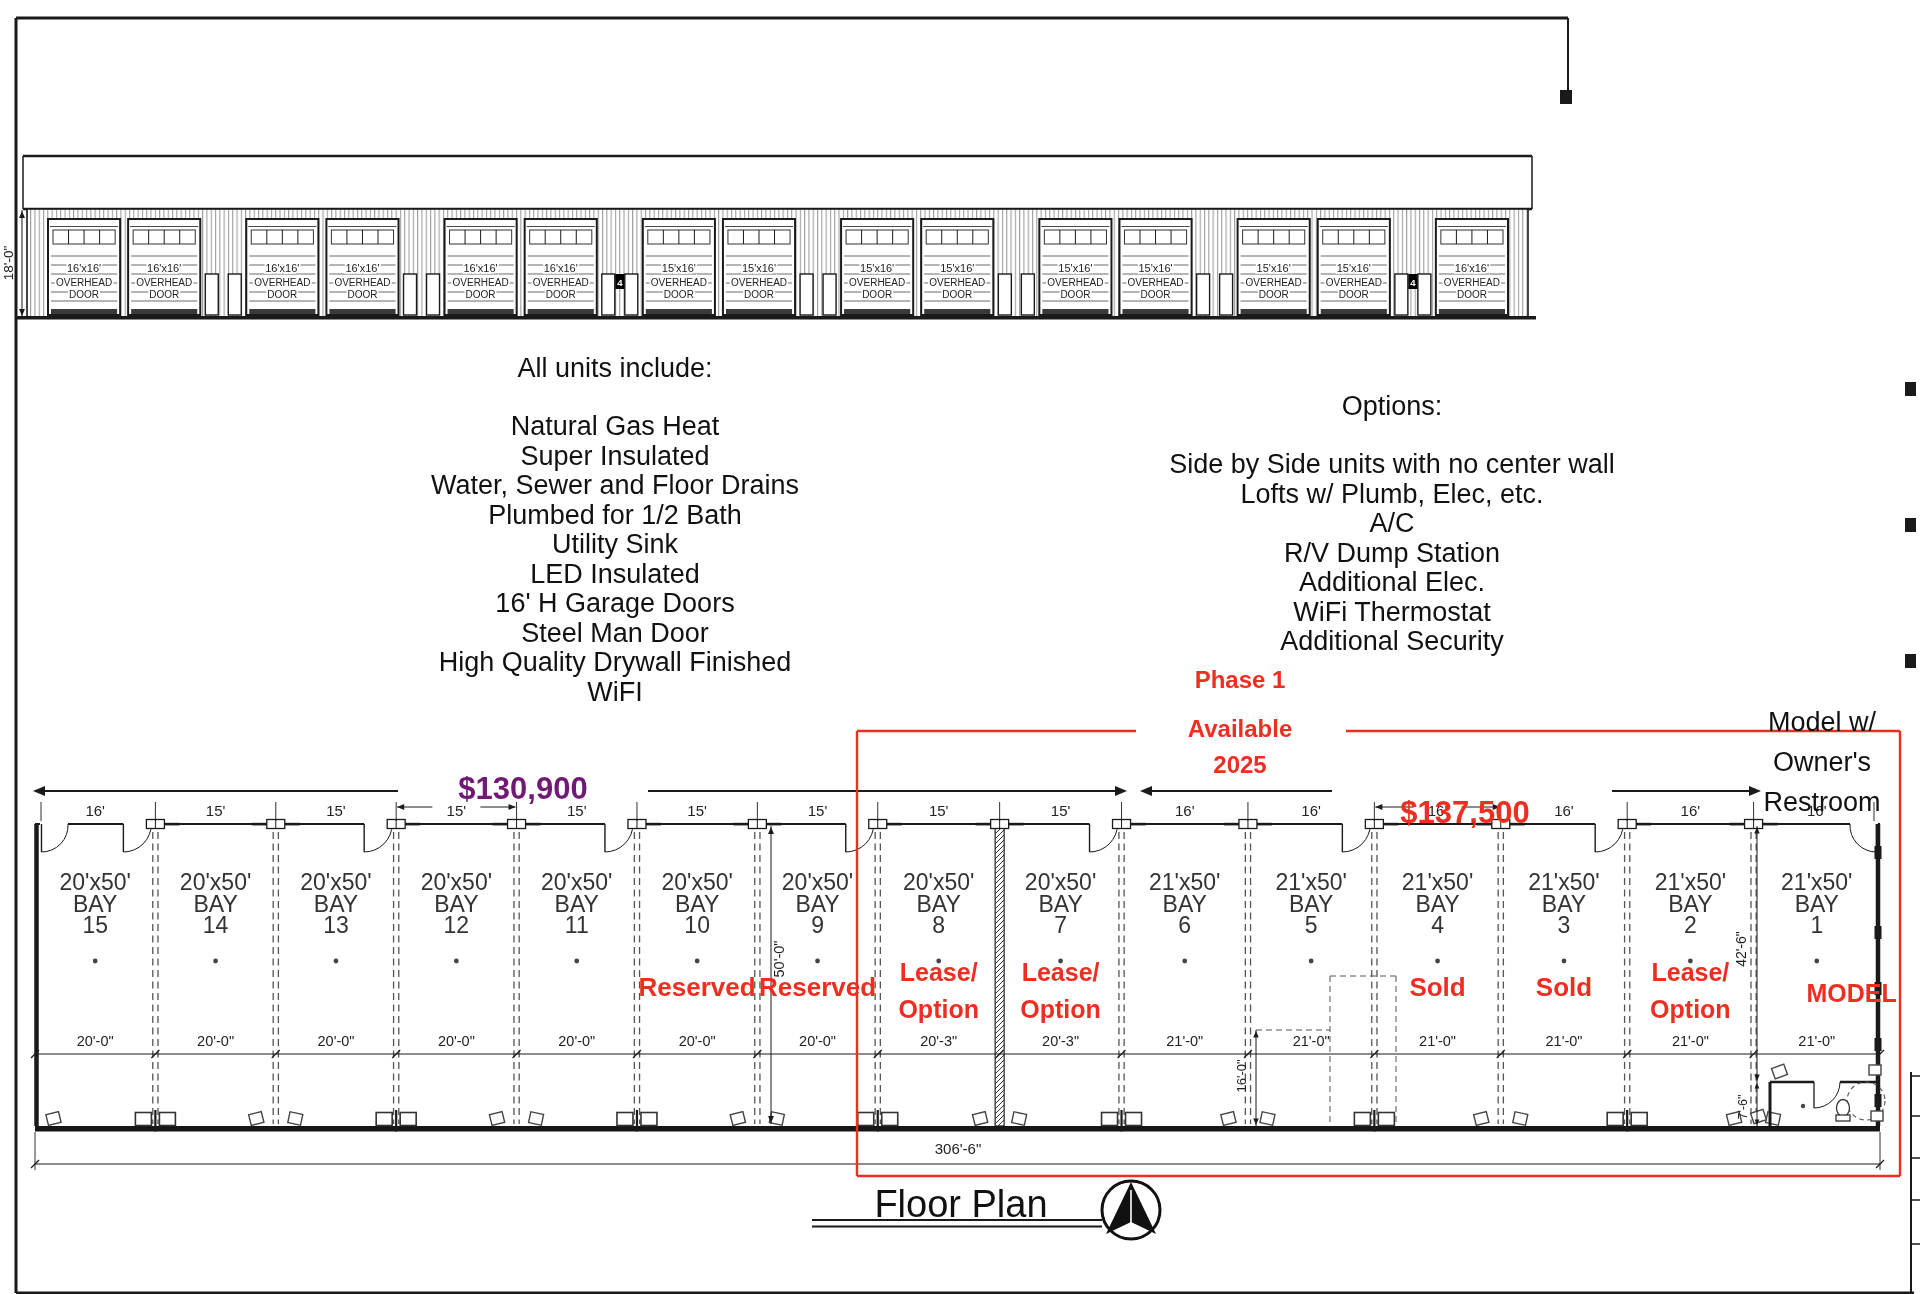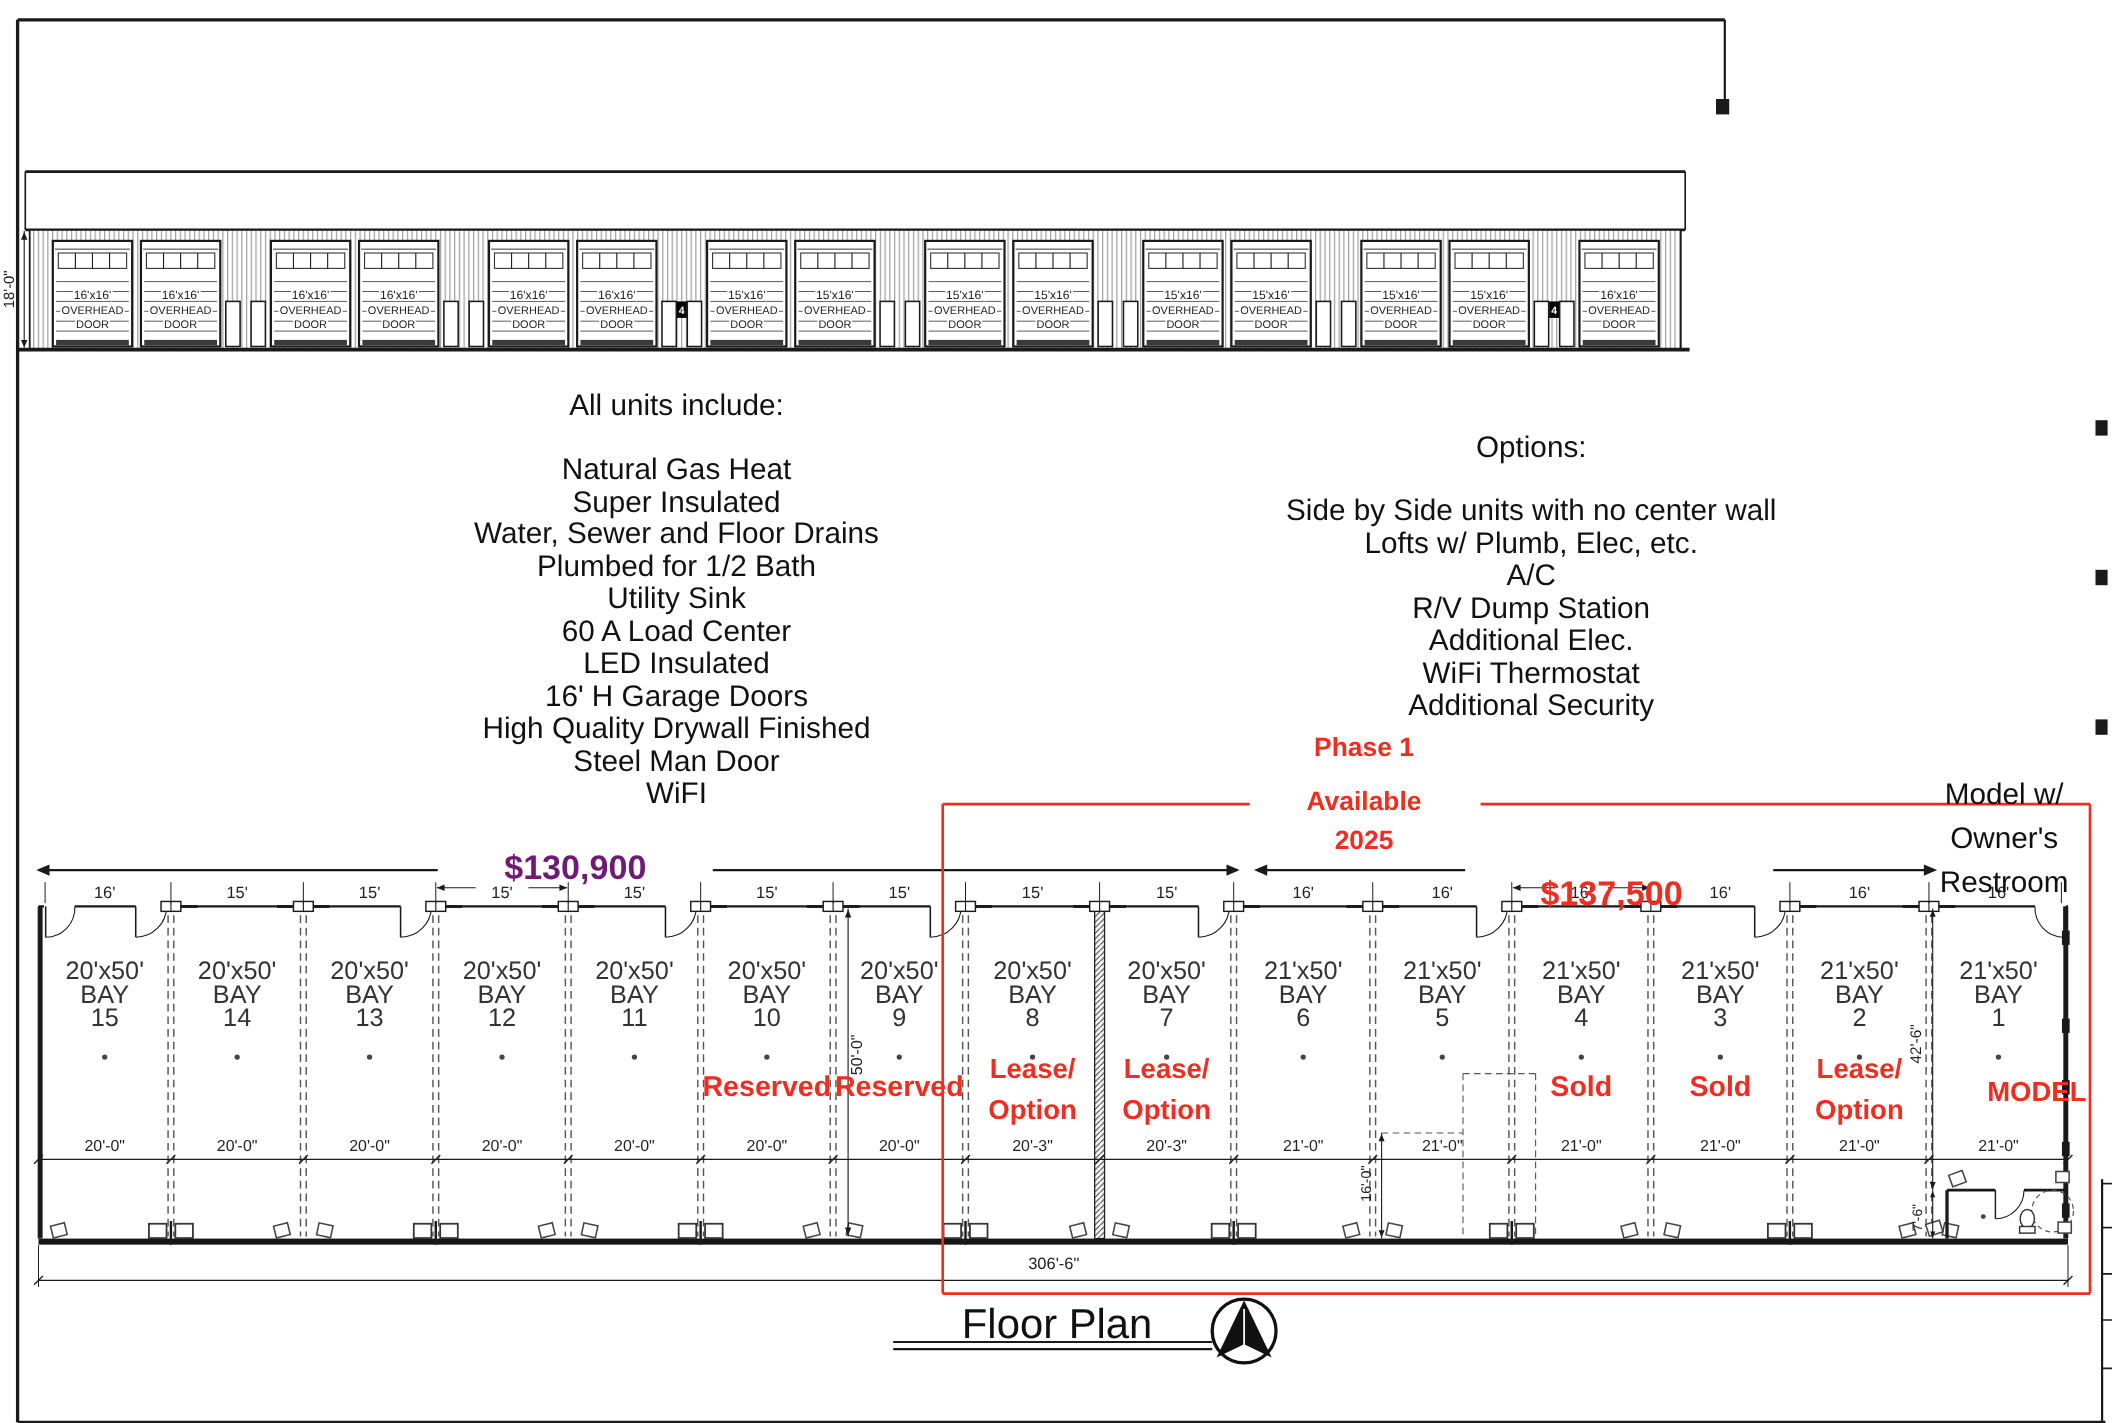--- a/index.html
+++ b/index.html
@@ -641,25 +641,24 @@
       <line x1="857" y1="1172" x2="1900" y2="1172" stroke="#ee2e20" stroke-width="2.4"></line>
     </svg>
 
   <div class="ov" style="left:365px;top:350px;width:500px;font-size:27px;text-align:center;">All units include:</div>
   <div class="ov lst" style="left:315px;top:408px;width:600px;font-size:27px;line-height:29.5px;">
       <div>Natural Gas Heat</div>
       <div>Super Insulated</div>
       <div>Water, Sewer and Floor Drains</div>
       <div>Plumbed for 1/2 Bath</div>
       <div>Utility Sink</div>
-      <div>60 A Load Center</div>
       <div>LED Insulated</div>
       <div>16' H Garage Doors</div>
+      <div>Steel Man Door</div>
       <div>High Quality Drywall Finished</div>
-      <div>Steel Man Door</div>
       <div>WiFI</div>
     </div>
 
   <div class="ov" style="left:1142px;top:388px;width:500px;font-size:27px;">Options:</div>
   <div class="ov lst" style="left:1092px;top:446px;width:600px;font-size:27px;line-height:29.5px;">
       <div>Side by Side units with no center wall</div>
       <div>Lofts w/ Plumb, Elec, etc.</div>
       <div>A/C</div>
       <div>R/V Dump Station</div>
       <div>Additional Elec.</div>

